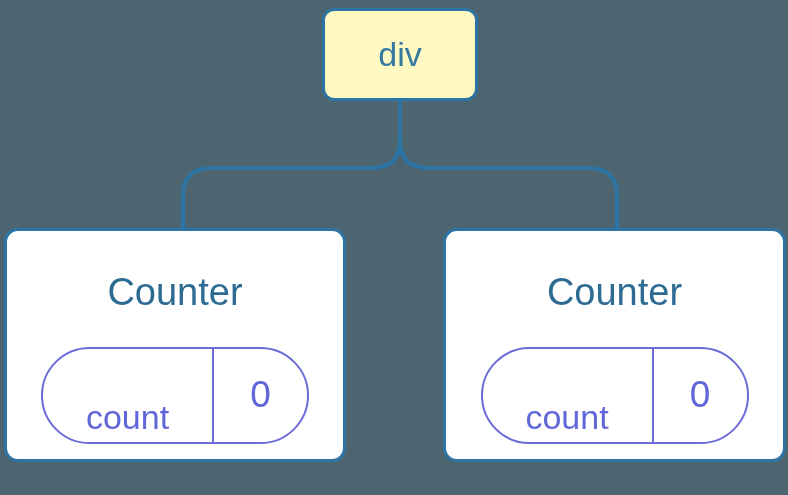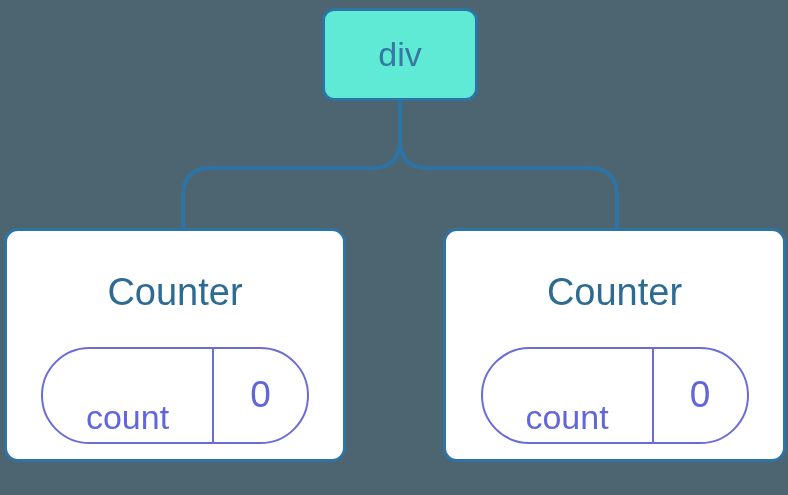--- a/index.html
+++ b/index.html
@@ -20,21 +20,21 @@
   }
   .edge {
     fill: none;
     stroke: #2D74A4;
     stroke-width: 4;
   }
   .root-node {
     position: absolute;
     left: 322px; top: 8px;
     width: 156px; height: 93px;
-    background: #5eead4;
+    background: #fef9c3;
     border: 3px solid #2D74A4;
     border-radius: 12px;
     display: flex;
     align-items: center;
     justify-content: center;
   }
   .root-label {
     color: #36789F;
     font-size: 34px;
     font-weight: 500;

